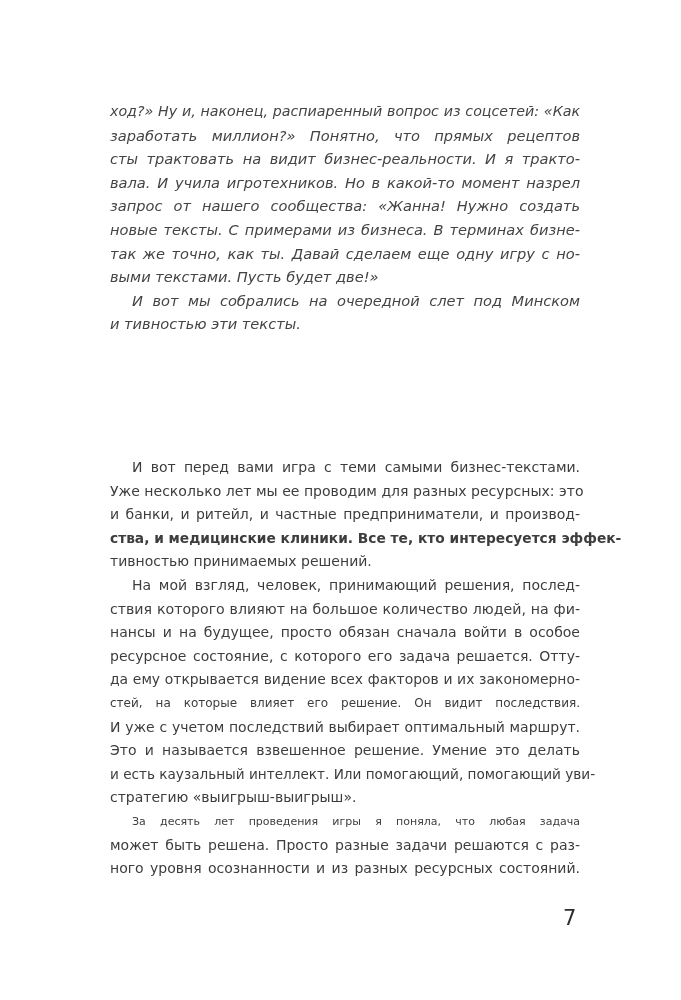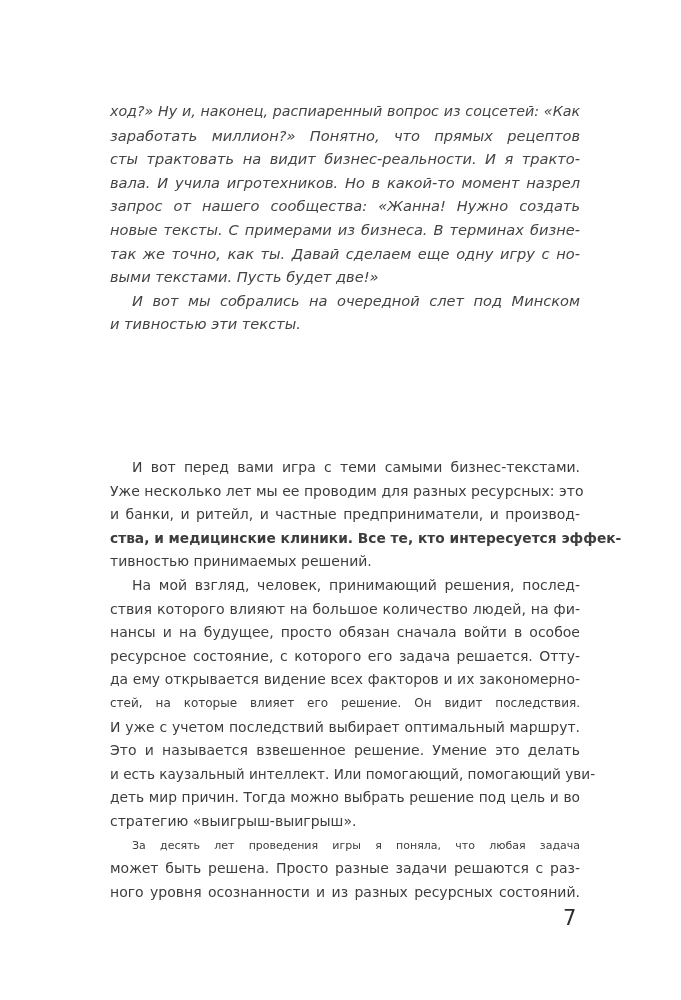--- a/index.html
+++ b/index.html
@@ -102,21 +102,20 @@
     <span class="line last">тивностью принимаемых решений.</span>
     <span class="line indent">На мой взгляд, человек, принимающий решения, послед-</span>
     <span class="line" style="font-size: 14.17px;">ствия которого влияют на большое количество людей, на фи-</span>
     <span class="line">нансы и на будущее, просто обязан сначала войти в особое</span>
     <span class="line">ресурсное состояние, с которого его задача решается. Отту-</span>
     <span class="line" style="font-size: 13.91px;">да ему открывается видение всех факторов и их закономерно-</span>
     <span class="line" style="font-size: 12px;">стей, на которые влияет его решение. Он видит последствия.</span>
     <span class="line" style="font-size: 13.98px;">И уже с учетом последствий выбирает оптимальный маршрут.</span>
     <span class="line">Это и называется взвешенное решение. Умение это делать</span>
     <span class="line" style="font-size: 13.62px;">и есть каузальный интеллект. Или помогающий, помогающий уви-</span>
-    <span class="line" style="font-size: 13.81px;">деть мир причин. Тогда можно выбрать решение под цель и во</span>
     <span class="line last">стратегию «выигрыш-выигрыш».</span>
     <span class="line indent" style="font-size: 11px;">За десять лет проведения игры я поняла, что любая задача</span>
     <span class="line">может быть решена. Просто разные задачи решаются с раз-</span>
     <span class="line">ного уровня осознанности и из разных ресурсных состояний.</span>
   </div>
 
   <div class="page-number">7</div>
 
 </div>
 

